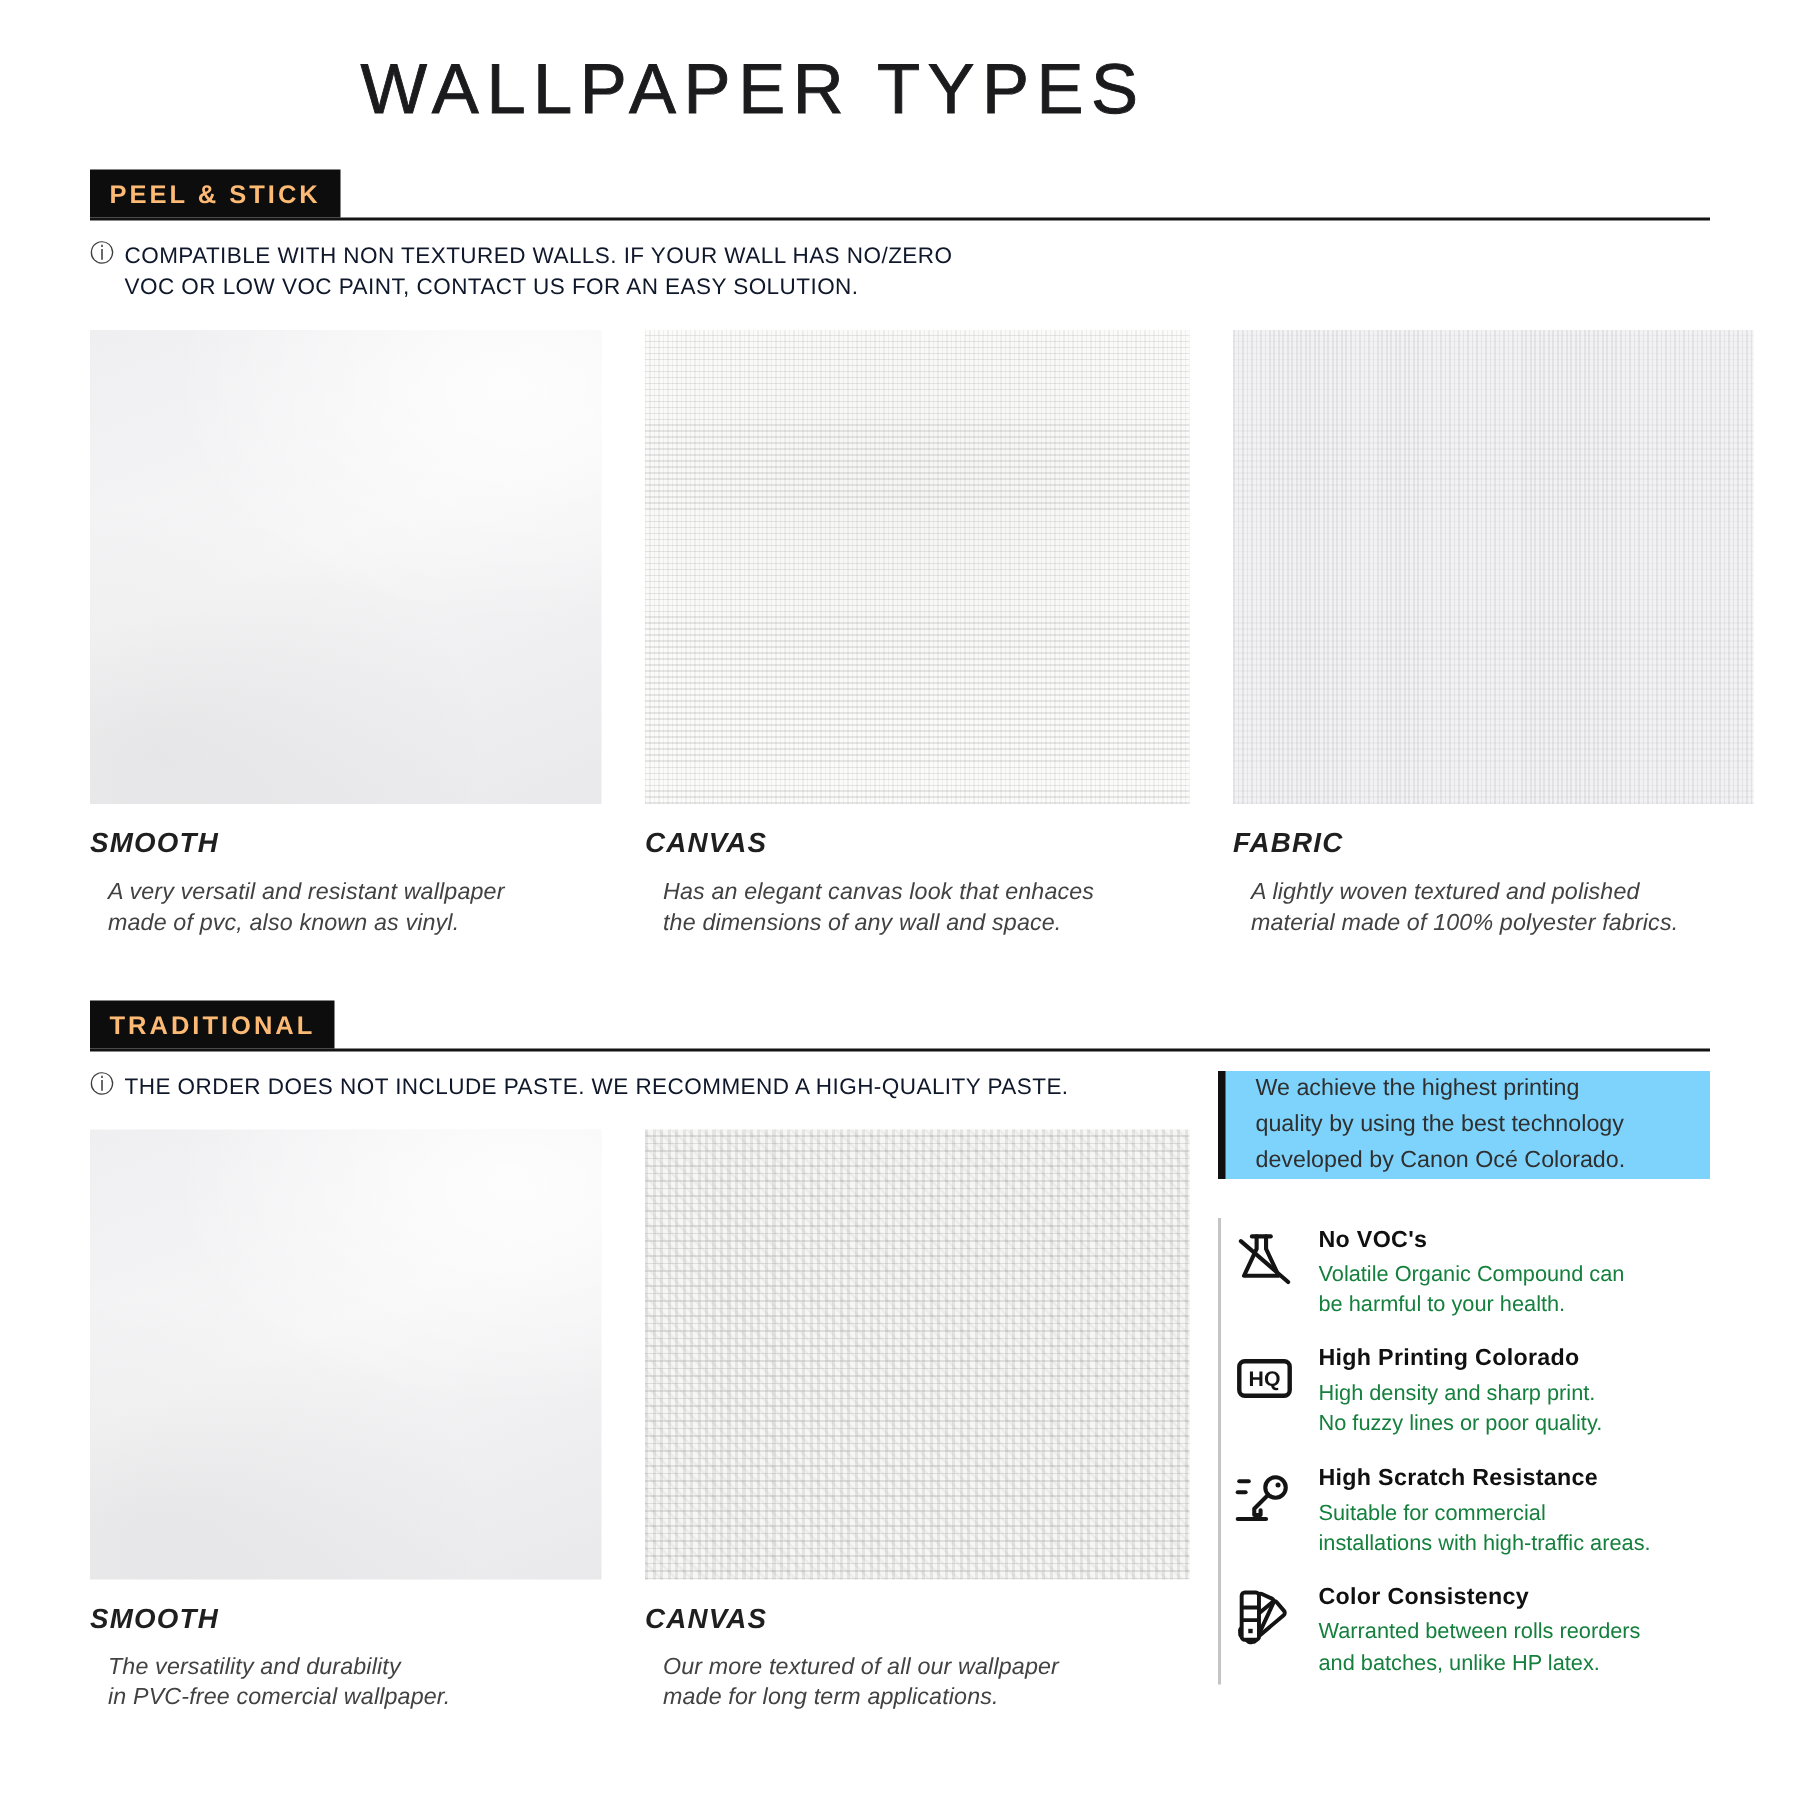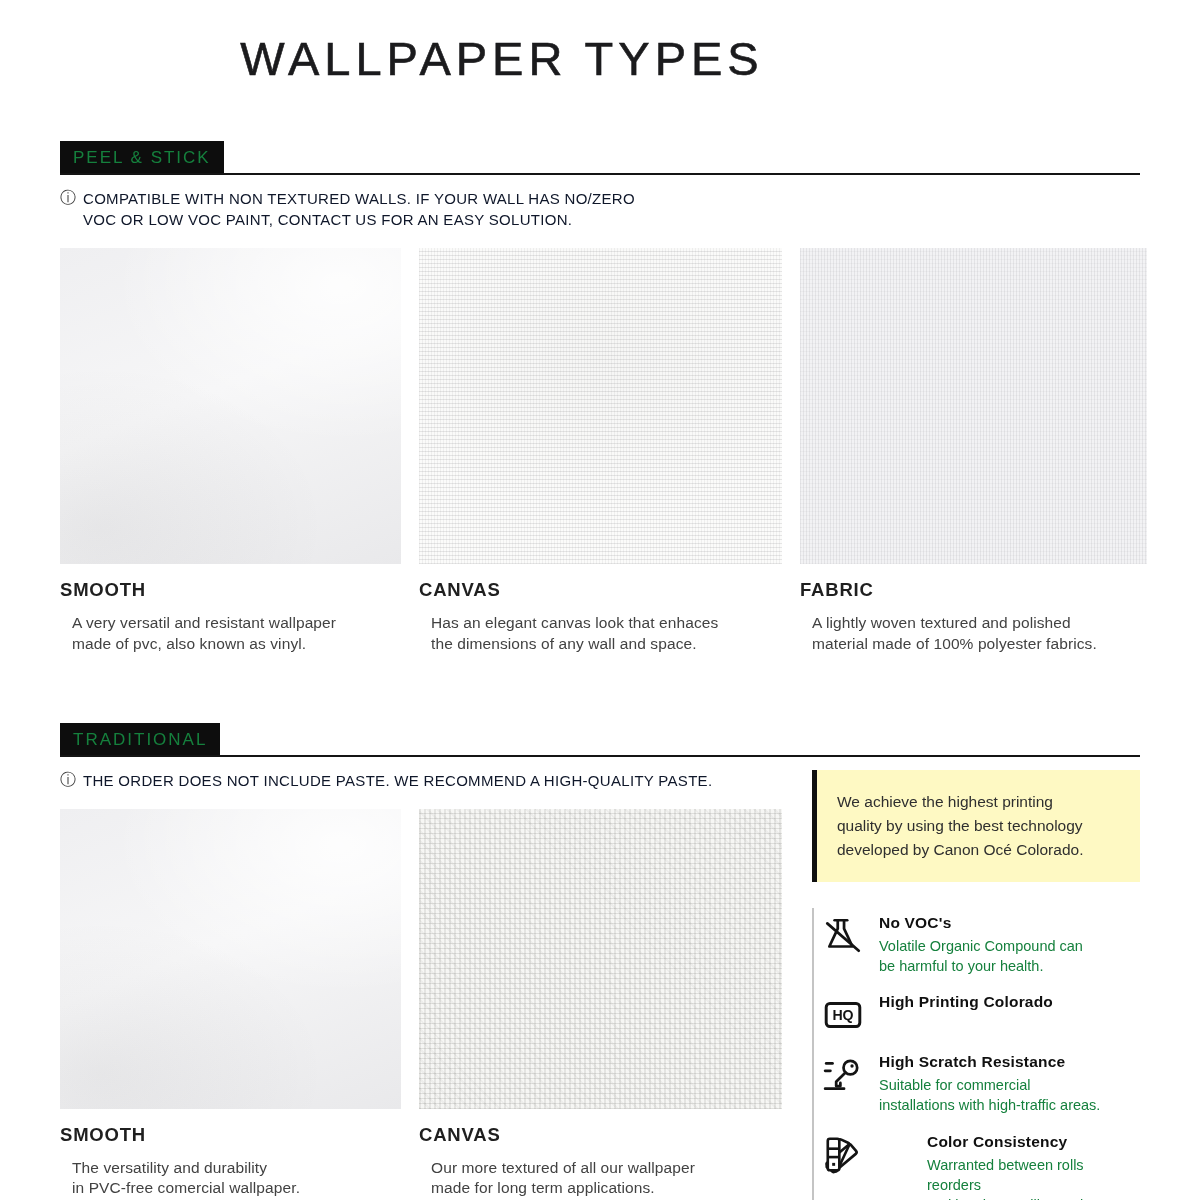--- a/index.html
+++ b/index.html
@@ -23,42 +23,41 @@
     -webkit-text-stroke: 0.6px #1b1b1d;
     line-height: 1.1;
     white-space: nowrap;
   }
 
   
   .section-header { margin-top: 28px; border-bottom: 2px solid #141414; line-height: 0; }
   .section-tab {
     display: inline-block;
     background: #0d0d0d;
-    color: #15803d;
+    color: #fdba74;
     font-size: 17px;
-    font-weight: 400;
+    font-weight: 700;
     letter-spacing: 2px;
     padding: 8px 13px 7px;
     line-height: 1;
-    margin-top: 28px;
   }
 
   
   .note { margin: 13px 0 0; display: flex; align-items: flex-start; }
   .info-icon {
     font-size: 16px; line-height: 1.3; color: #3e3e3e;
     margin-right: 7px; flex: 0 0 auto; font-style: normal;
   }
   .note-text {
     font-size: 15px; letter-spacing: 0.3px; color: #0f172a;
     line-height: 1.4; white-space: pre-line;
   }
 
   
-  .swatch-grid { display: grid; margin-top: 18px; column-gap: 18px; }
+  .swatch-grid { display: grid; margin-top: 18px; column-gap: 29px; font-style: italic; }
   .swatch-grid.three { grid-template-columns: 341px 363px 347px; }
   .swatch-grid.two { grid-template-columns: 341px 363px; }
   .swatch { height: 316px; }
   .swatch-grid.two .swatch { height: 300px; }
 
   .swatch-name {
     margin: 15px 0 5px;
     font-size: 18.5px; font-weight: 700; letter-spacing: 0.8px; color: #1f1f1f;
   }
   .swatch-desc {
@@ -93,37 +92,37 @@
       repeating-linear-gradient(90deg, rgba(105,105,100,0.13) 0px, rgba(105,105,100,0.13) 2px, transparent 2px, transparent 5px),
       repeating-linear-gradient(45deg, rgba(0,0,0,0.035) 0px, rgba(0,0,0,0.035) 2px, transparent 2px, transparent 7px);
   }
 
   
   .row2 { display: flex; }
   .row2-left { width: 718px; }
   .aside { width: 328px; margin-left: 34px; padding-top: 2px; }
 
   .callout {
-    background: #fef9c3;
+    background: #7dd3fc;
     border-left: 5px solid #101010;
-    padding: 20px 20px;
+    padding: 0 20px;
     margin-top: 11px;
   }
   .callout p {
     margin: 0; font-size: 15.5px; line-height: 1.55; color: #2f2f2f;
     white-space: pre-line;
   }
 
   .features {
     margin-top: 26px;
     border-left: 2px solid #c4c4c4;
     padding: 6px 0 4px 8px;
   }
   .feature { display: flex; margin-bottom: 17px; }
-  .feature:last-child { margin-bottom: 0; gap: 48px; }
+  .feature:last-child { margin-bottom: 0; }
   .feature-icon { width: 42px; height: 42px; flex: 0 0 42px; margin-right: 15px; margin-top: 1px; text-align: right; }
   .feature-icon svg { width: 42px; height: 42px; display: block; }
   .feature-title {
     margin: 0 0 4px; font-size: 15.5px; font-weight: 700; color: #101010; letter-spacing: 0.2px;
   }
   .feature-body {
     margin: 0; font-size: 14.5px; color: #15803d; line-height: 1.4; white-space: pre-line;
   }
 </style>
 </head>
@@ -220,20 +219,22 @@
 
           <div class="feature">
             <span class="feature-icon">
               <svg viewBox="0 0 40 40" fill="none" stroke="#141414" stroke-width="2.8">
                 <rect x="4" y="9" width="32" height="22" rx="3.5"></rect>
                 <text x="20" y="25" text-anchor="middle" font-size="13.5" font-weight="bold" fill="#141414" stroke="none" font-family="Liberation Sans, sans-serif">HQ</text>
               </svg>
             </span>
             <div class="feature-text">
               <h3 class="feature-title">High Printing Colorado</h3>
+              <p class="feature-body">High density and sharp print.
+No fuzzy lines or poor quality.</p>
             </div>
           </div>
 
           <div class="feature">
             <span class="feature-icon">
               <svg viewBox="0 0 40 40" fill="none" stroke="#141414" stroke-width="2.6" stroke-linecap="round" stroke-linejoin="round">
                 <circle cx="27" cy="13" r="6.5"></circle>
                 <circle cx="28.6" cy="11.4" r="1.6" fill="#141414" stroke="none"></circle>
                 <path d="M22.4 17.6 L13.5 26.5 V30.5 H17.5 V27.5"></path>
                 <path d="M4 9 H10"></path>

